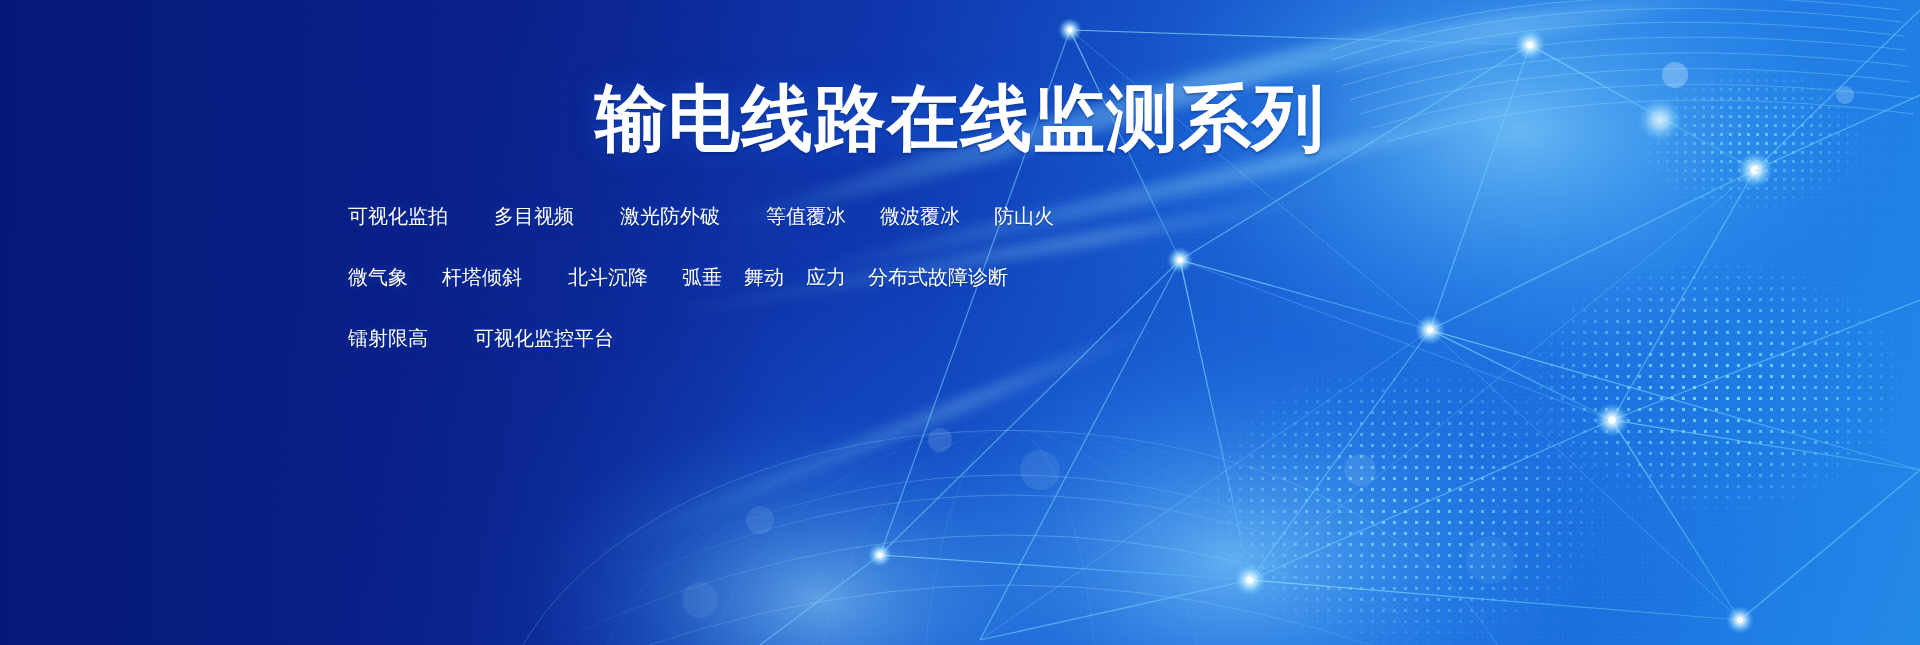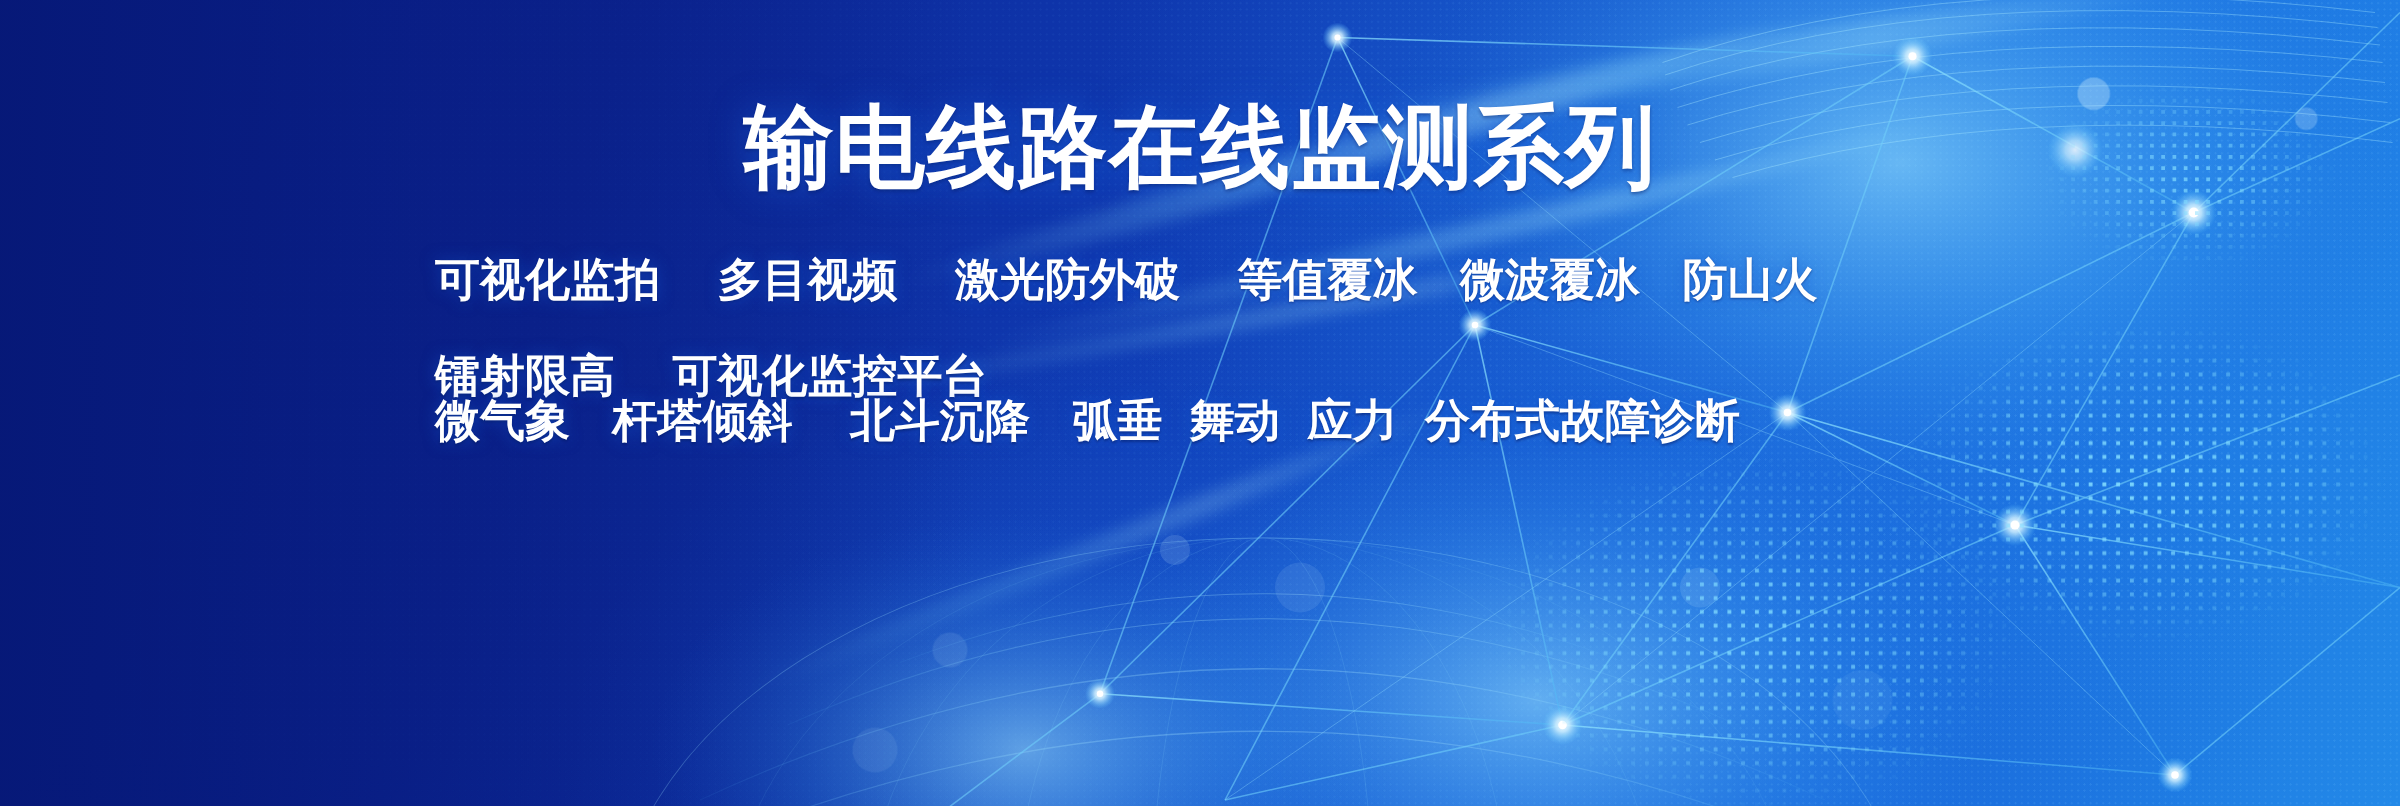--- a/index.html
+++ b/index.html
@@ -96,22 +96,22 @@
     text-shadow:0 0 26px rgba(25,100,220,.55), 0 2px 3px rgba(5,20,80,.45);
   }
 
   .rows {
     position:absolute;
     left:348px; top:206px; width:1000px;
   }
   .row {
     display:block;
     white-space:nowrap;
-    font-size:36px;
-    font-weight:bold;
+    font-size:20px;
+    font-weight:normal;
     color:#ffffff;
     line-height:1;
     text-shadow:0 0 12px rgba(20,90,210,.55), 0 1px 2px rgba(5,20,80,.5);
   }
   .row.r1 { margin-bottom:41px; }
   .row.r2 { margin-bottom:41px; }
   .tag { display:inline-block; }
   .gap-s { display:inline-block; width:22px; }
   .gap-m { display:inline-block; width:34px; }
   .gap-l { display:inline-block; width:46px; }
@@ -268,23 +268,23 @@
   <div class="content">
 
     <h1 class="title">输电线路在线监测系列</h1>
 
     <div class="rows">
 
       <div class="row r1">
         <span class="tag">可视化监拍</span><span class="gap-l"></span><span class="tag">多目视频</span><span class="gap-l"></span><span class="tag">激光防外破</span><span class="gap-l"></span><span class="tag">等值覆冰</span><span class="gap-m"></span><span class="tag">微波覆冰</span><span class="gap-m"></span><span class="tag">防山火</span>
       </div>
 
+      <div class="row r2">
+        <span class="tag">微气象</span><span class="gap-m"></span><span class="tag">杆塔倾斜</span><span class="gap-l"></span><span class="tag">北斗沉降</span><span class="gap-m"></span><span class="tag">弧垂</span><span class="gap-s"></span><span class="tag">舞动</span><span class="gap-s"></span><span class="tag">应力</span><span class="gap-s"></span><span class="tag">分布式故障诊断</span>
+      </div>
+
       <div class="row r3">
         <span class="tag">镭射限高</span><span class="gap-l"></span><span class="tag">可视化监控平台</span>
       </div>
 
-      <div class="row r2">
-        <span class="tag">微气象</span><span class="gap-m"></span><span class="tag">杆塔倾斜</span><span class="gap-l"></span><span class="tag">北斗沉降</span><span class="gap-m"></span><span class="tag">弧垂</span><span class="gap-s"></span><span class="tag">舞动</span><span class="gap-s"></span><span class="tag">应力</span><span class="gap-s"></span><span class="tag">分布式故障诊断</span>
-      </div>
-
     </div>
   </div>
 </div>
 
 </body></html>

